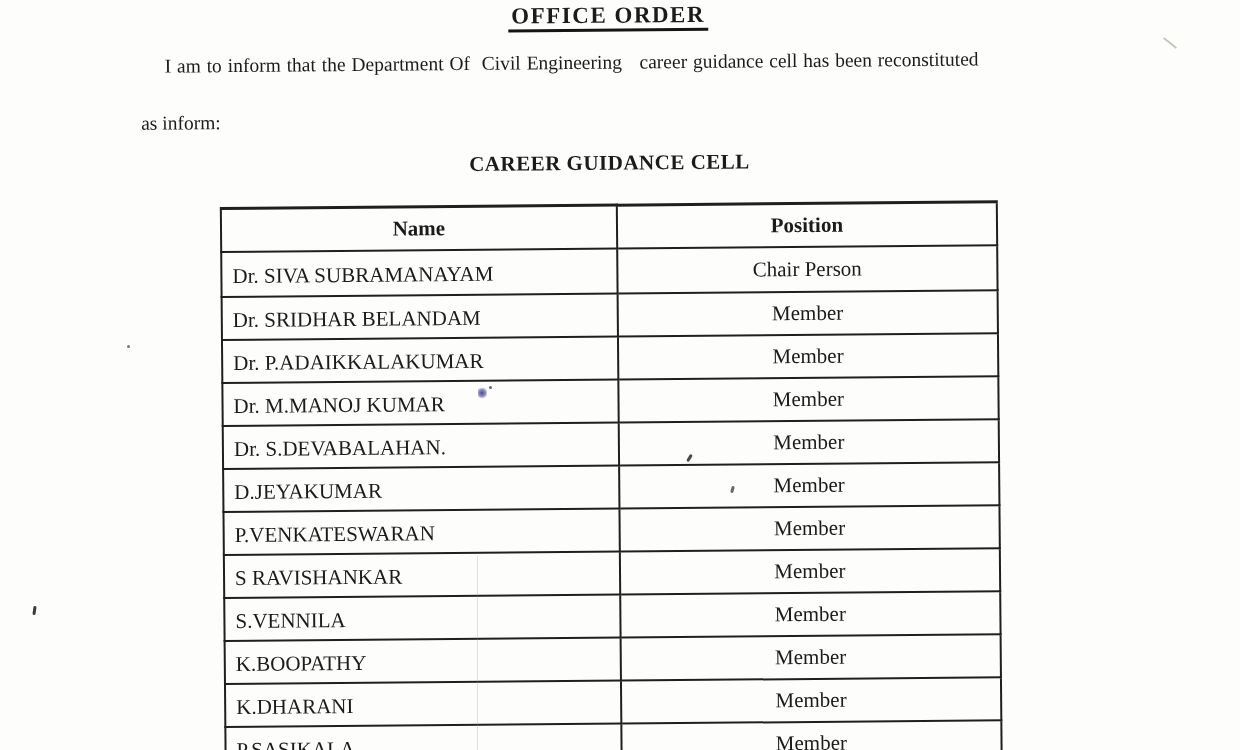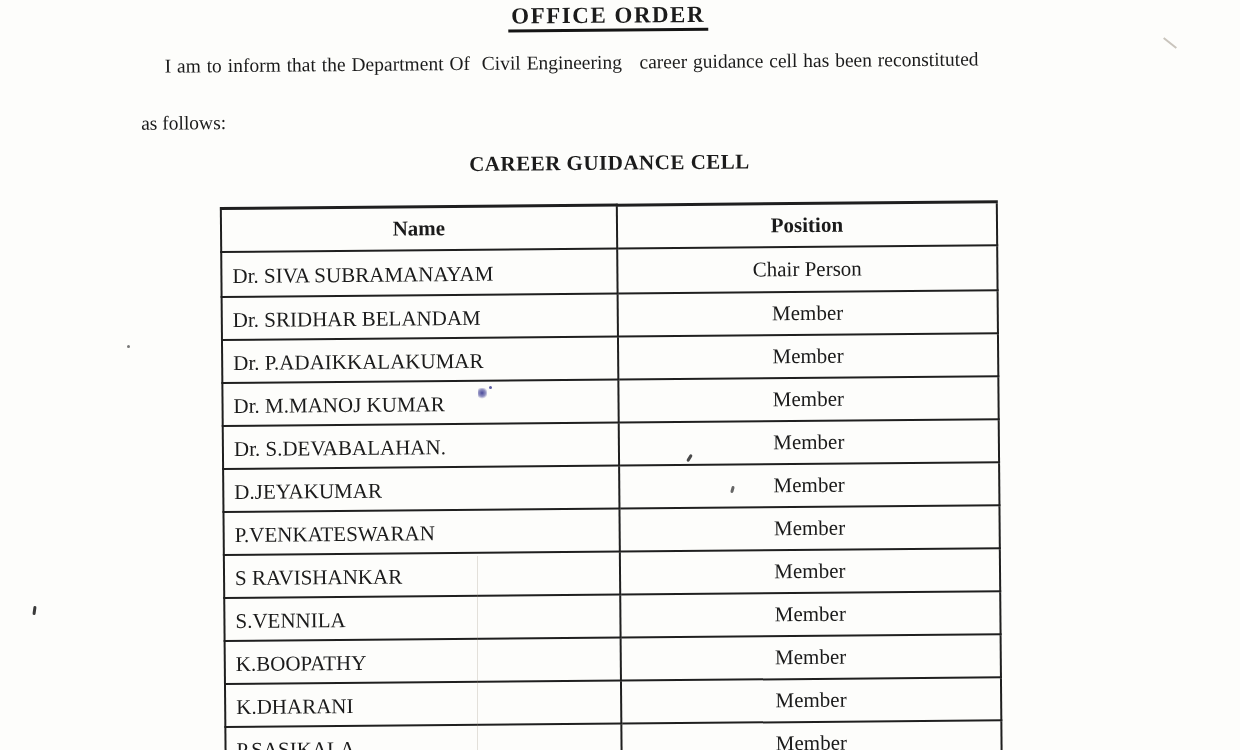--- a/index.html
+++ b/index.html
@@ -136,21 +136,21 @@
 <body>
 
 <div class="sheet">
 
   <div class="doc-title">
     <span class="u">OFFICE ORDER</span>
   </div>
 
   <div class="intro-l1">I am to inform that the Department Of  Civil Engineering   career guidance cell has been reconstituted</div>
 
-  <div class="intro-l2">as follows:</div>
+  <div class="intro-l2">as inform:</div>
 
   <div class="section-heading">CAREER GUIDANCE CELL</div>
 
   <table class="cgc">
     <thead>
       <tr>
         <th class="name-col">Name</th>
         <th class="pos-col">Position</th>
       </tr>
     </thead>

